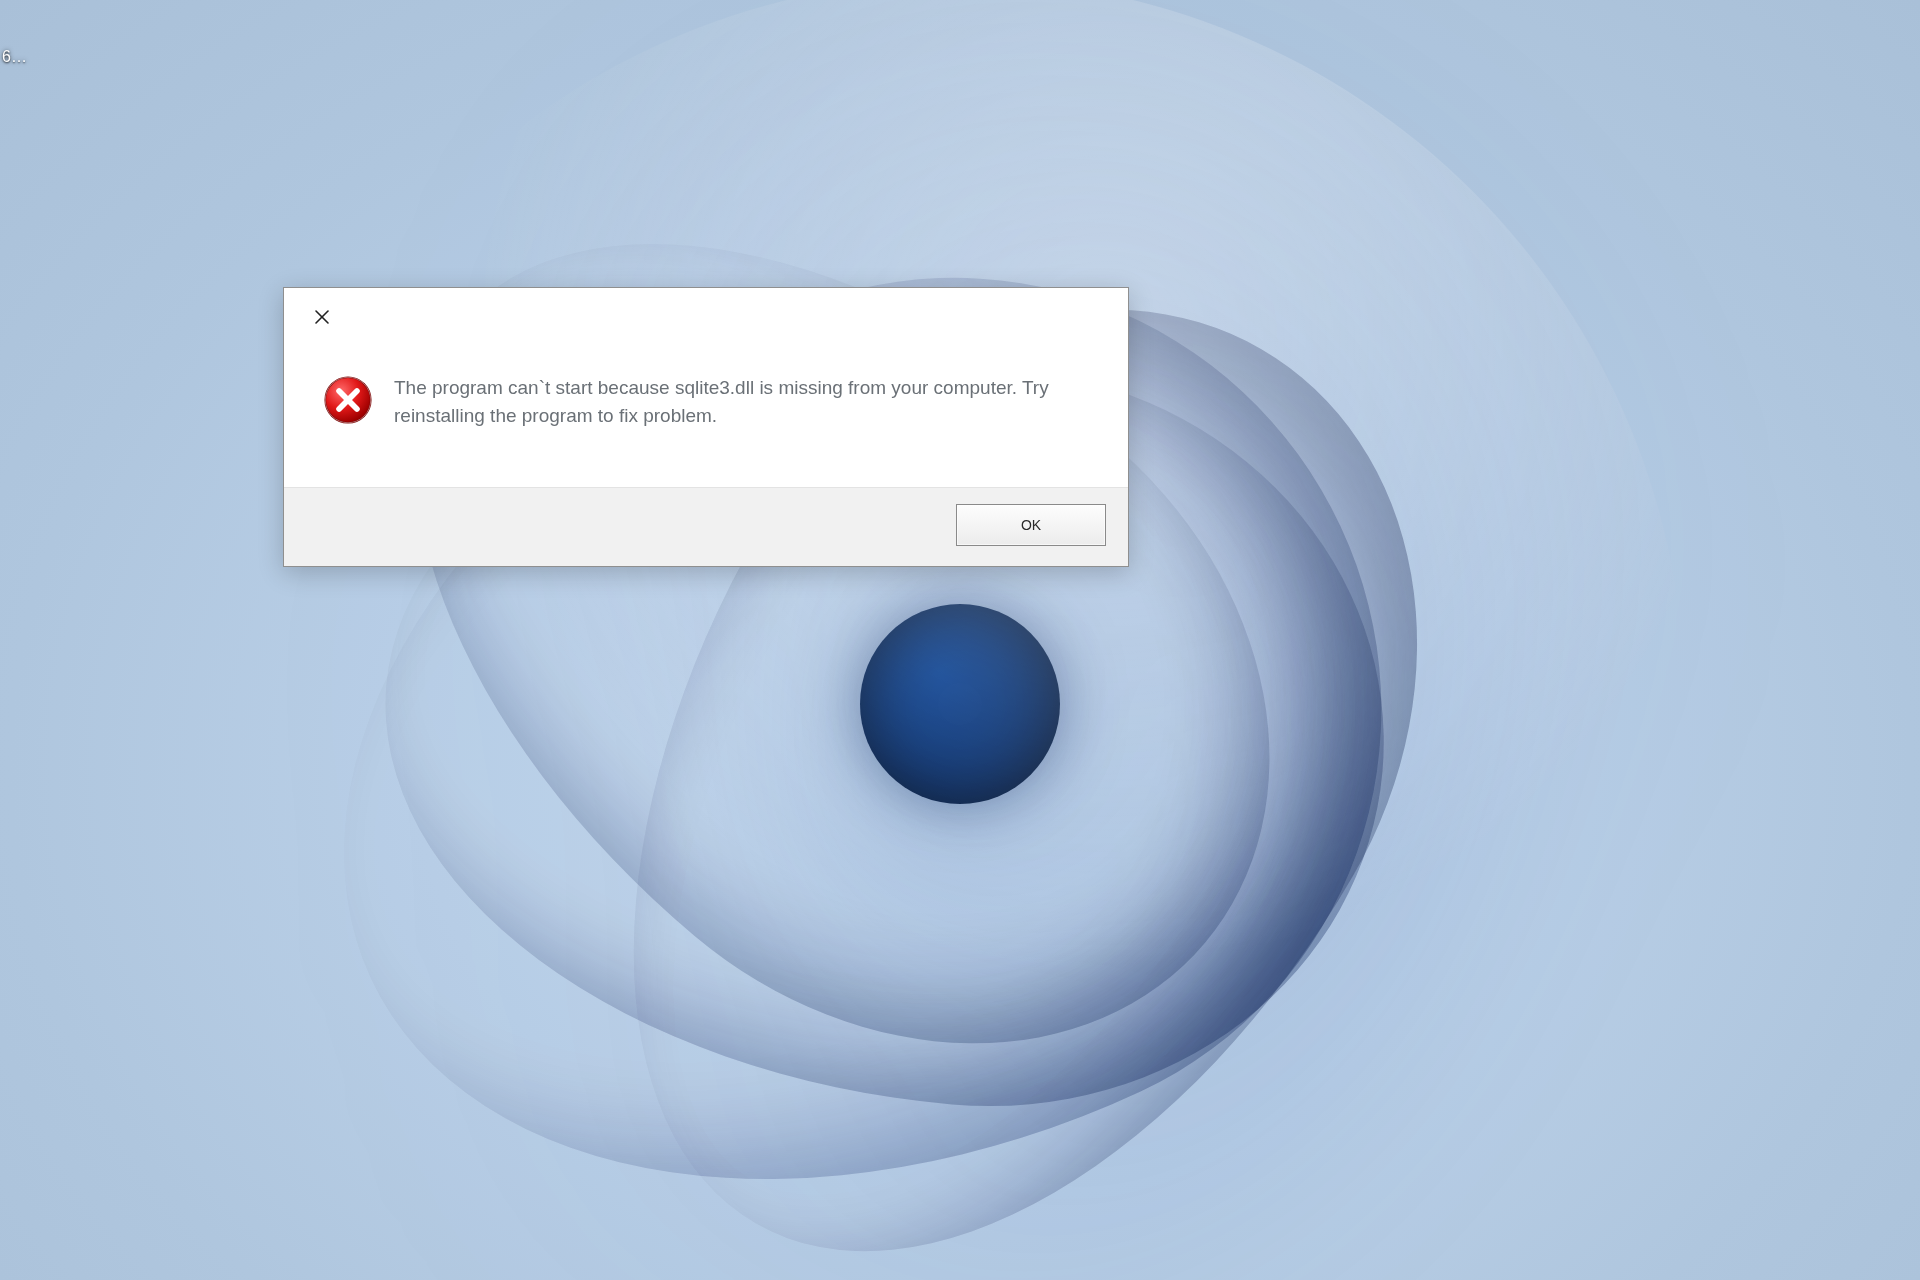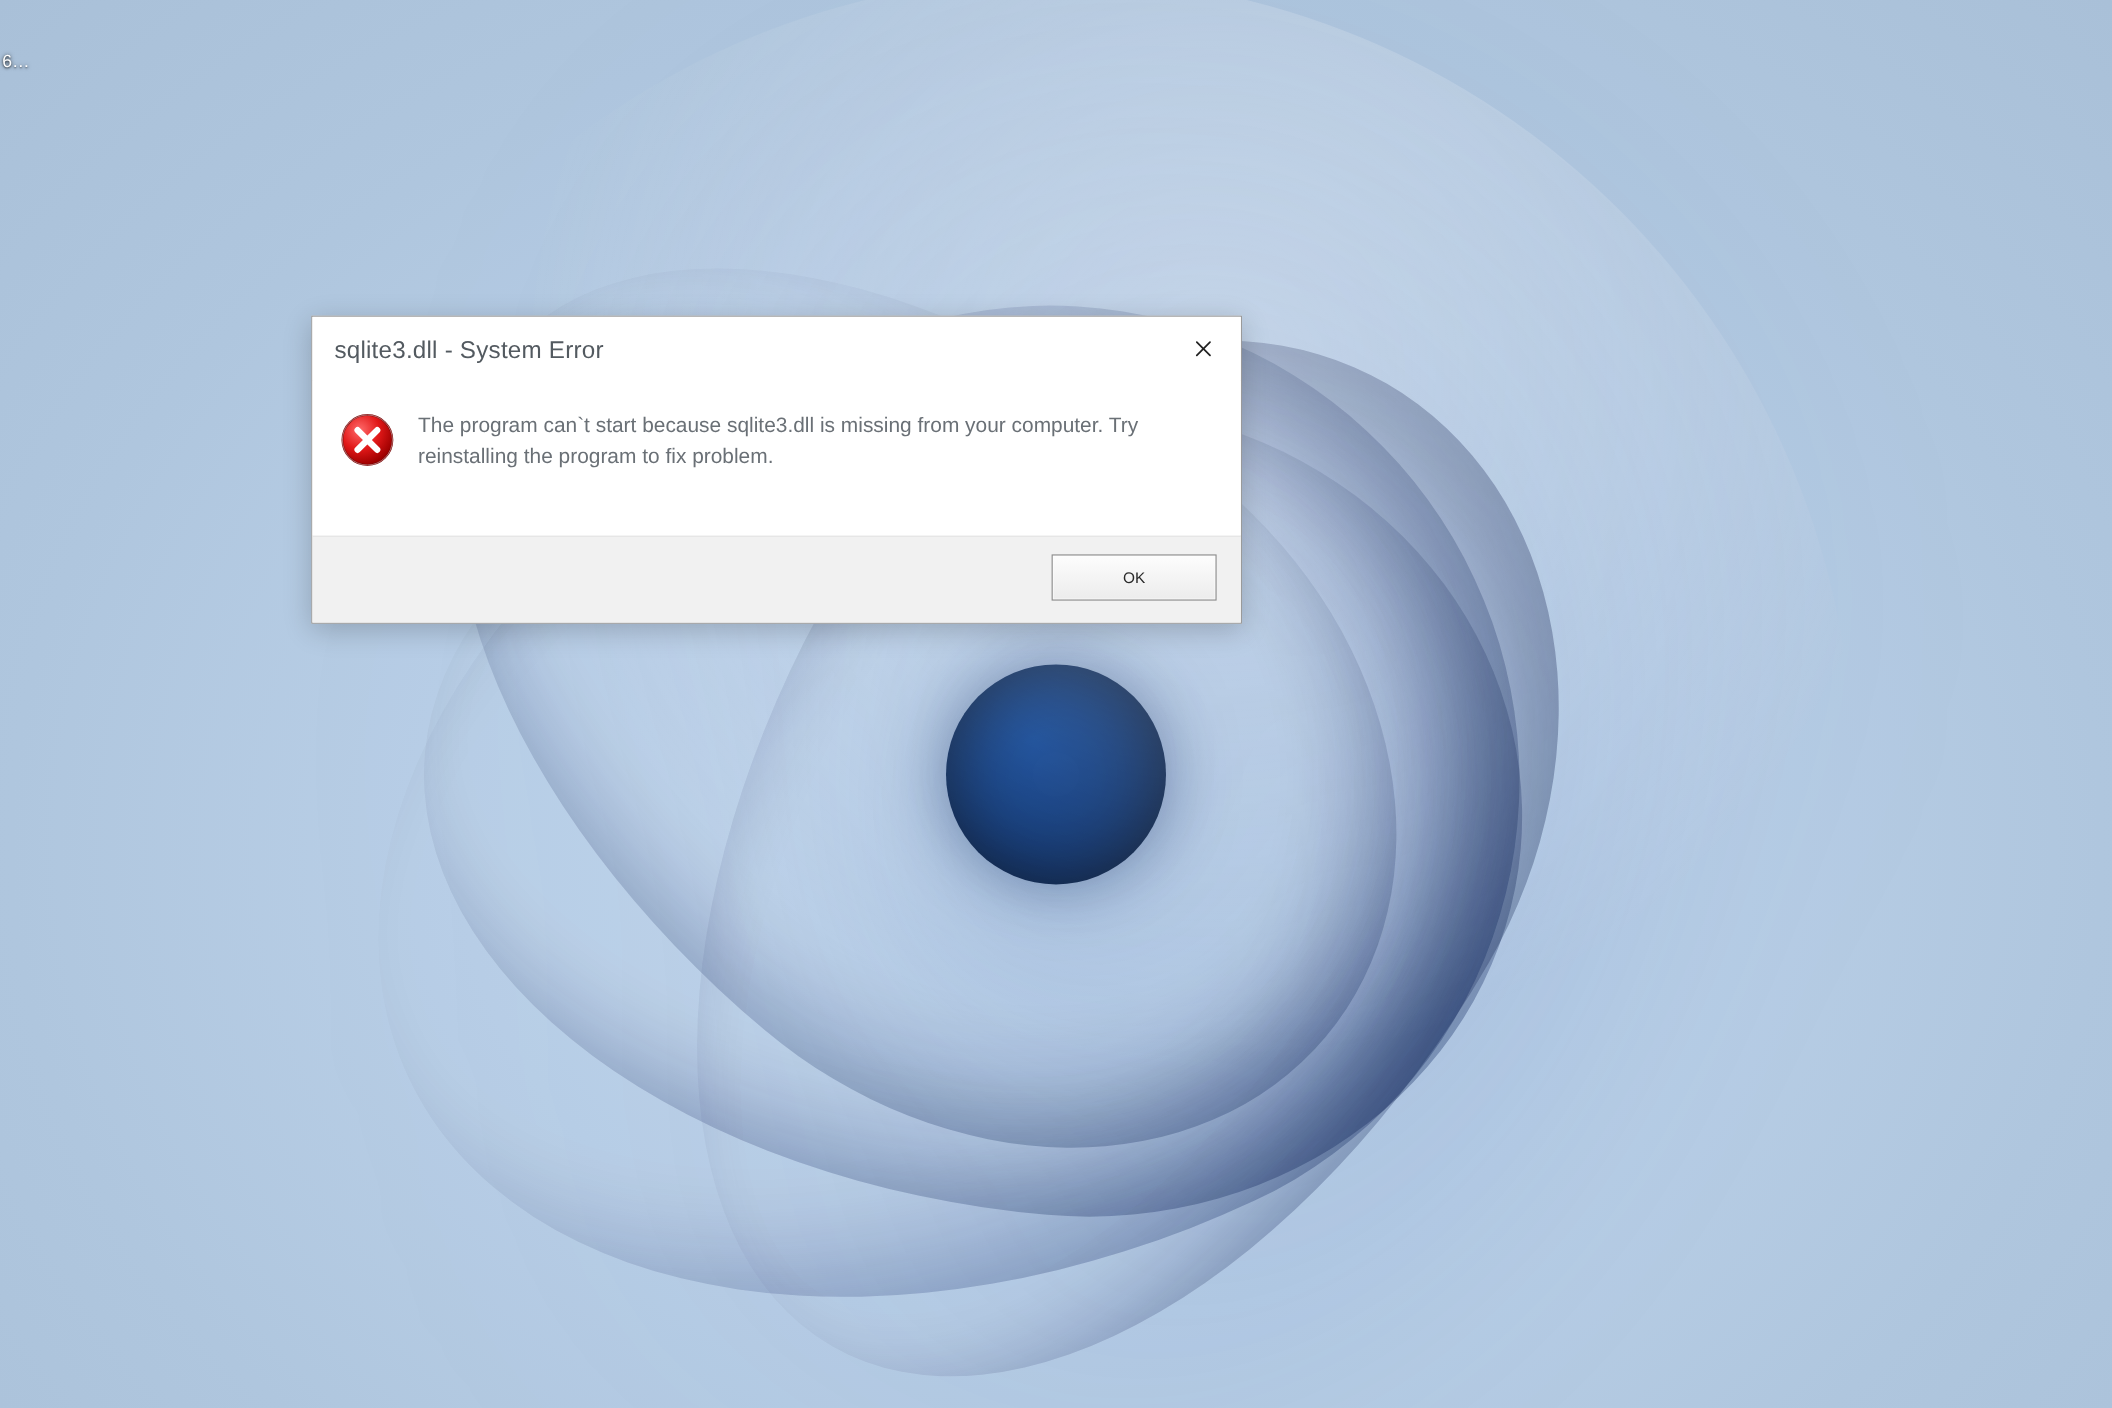--- a/index.html
+++ b/index.html
@@ -100,21 +100,21 @@
       width: 36px; height: 36px;
       display: flex; align-items: center; justify-content: center;
       color: #2e2e2e; border-radius: 4px;
       cursor: pointer;
       background: transparent; border: none;
     }
     .dialog .titlebar .close svg { width: 16px; height: 16px; }
 
     .dialog .body {
       display: flex; gap: 20px;
-      padding: 28px 32px 58px 24px;
+      padding: 28px 32px 58px 38px;
       background: #ffffff;
     }
     .dialog .body .msg {
       color: #6a7076;
       font-size: 19px;
       line-height: 1.45;
       max-width: 680px;
     }
 
     .dialog .footer {
@@ -154,21 +154,20 @@
   <div class="ribbon r11"></div>
   <div class="ribbon r12"></div>
   <div class="core"></div>
 </div>
 
 <span class="desk-label" style="left:2px; top:48px;">6…</span>
 <span class="desk-label" style="left:0px; top:176px;"></span>
 
 <div class="dialog">
   <div class="titlebar">
-    <div class="title">sqlite3.dll - System Error</div>
     <button class="close" aria-label="Close">
       <span>
         <svg viewBox="0 0 16 16" stroke="#222" stroke-width="1.6" fill="none" stroke-linecap="round">
           <line x1="2" y1="2" x2="14" y2="14"></line>
             <line x1="14" y1="2" x2="2" y2="14"></line>
         </svg>
       </span>
     </button>
   </div>
 

